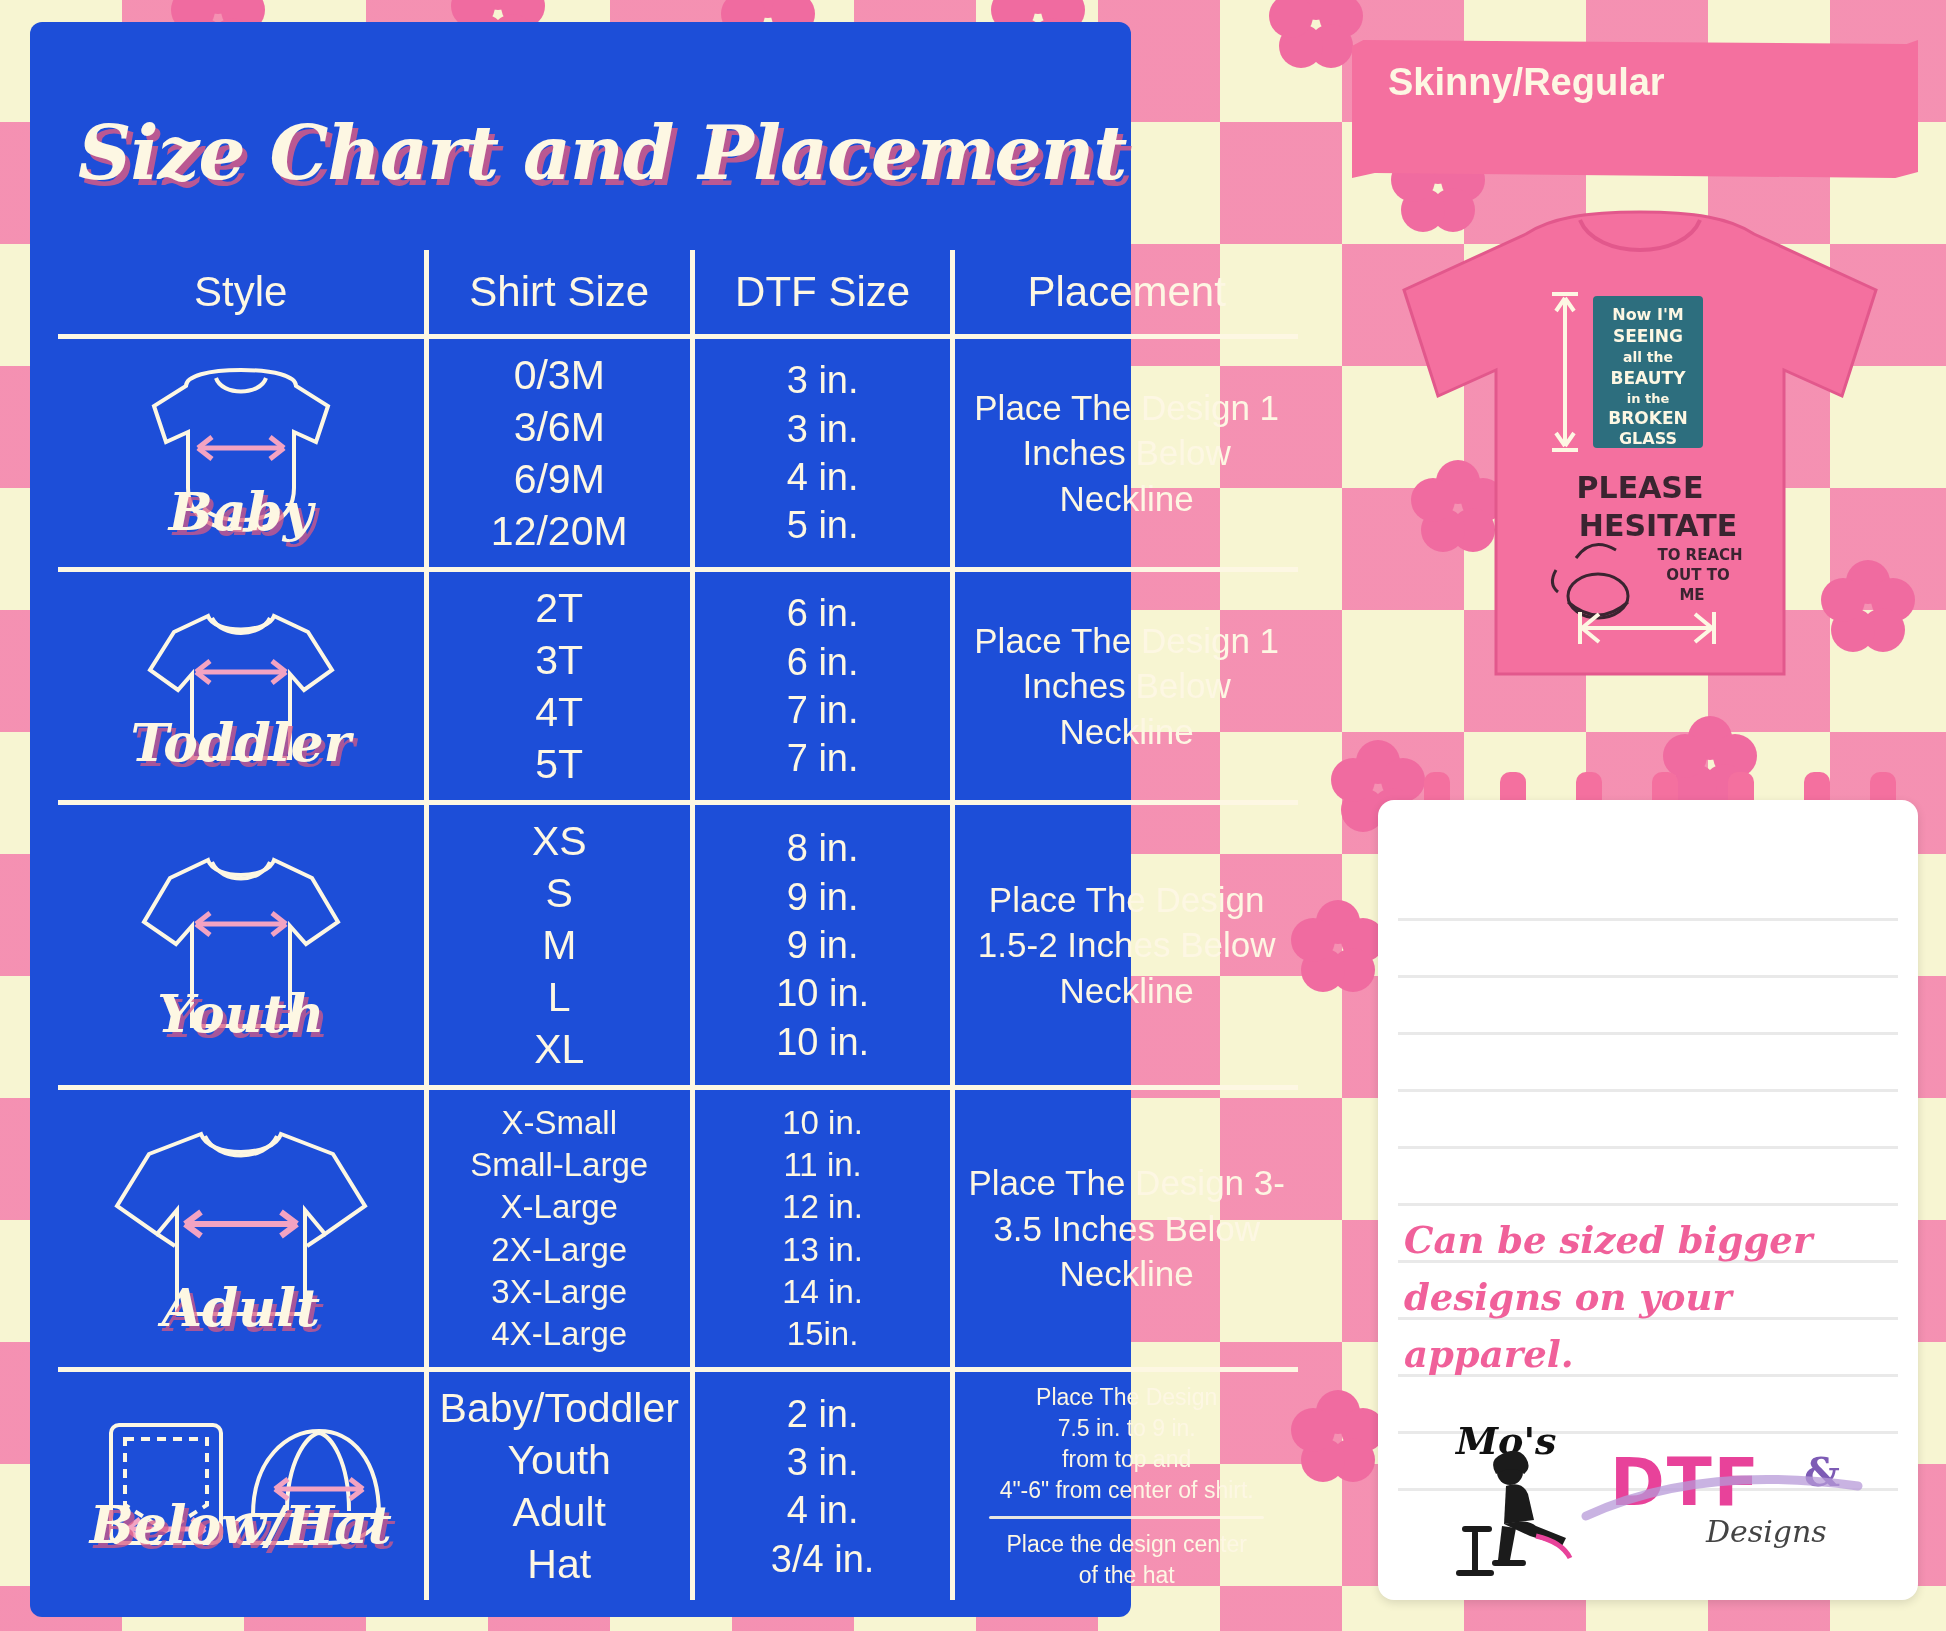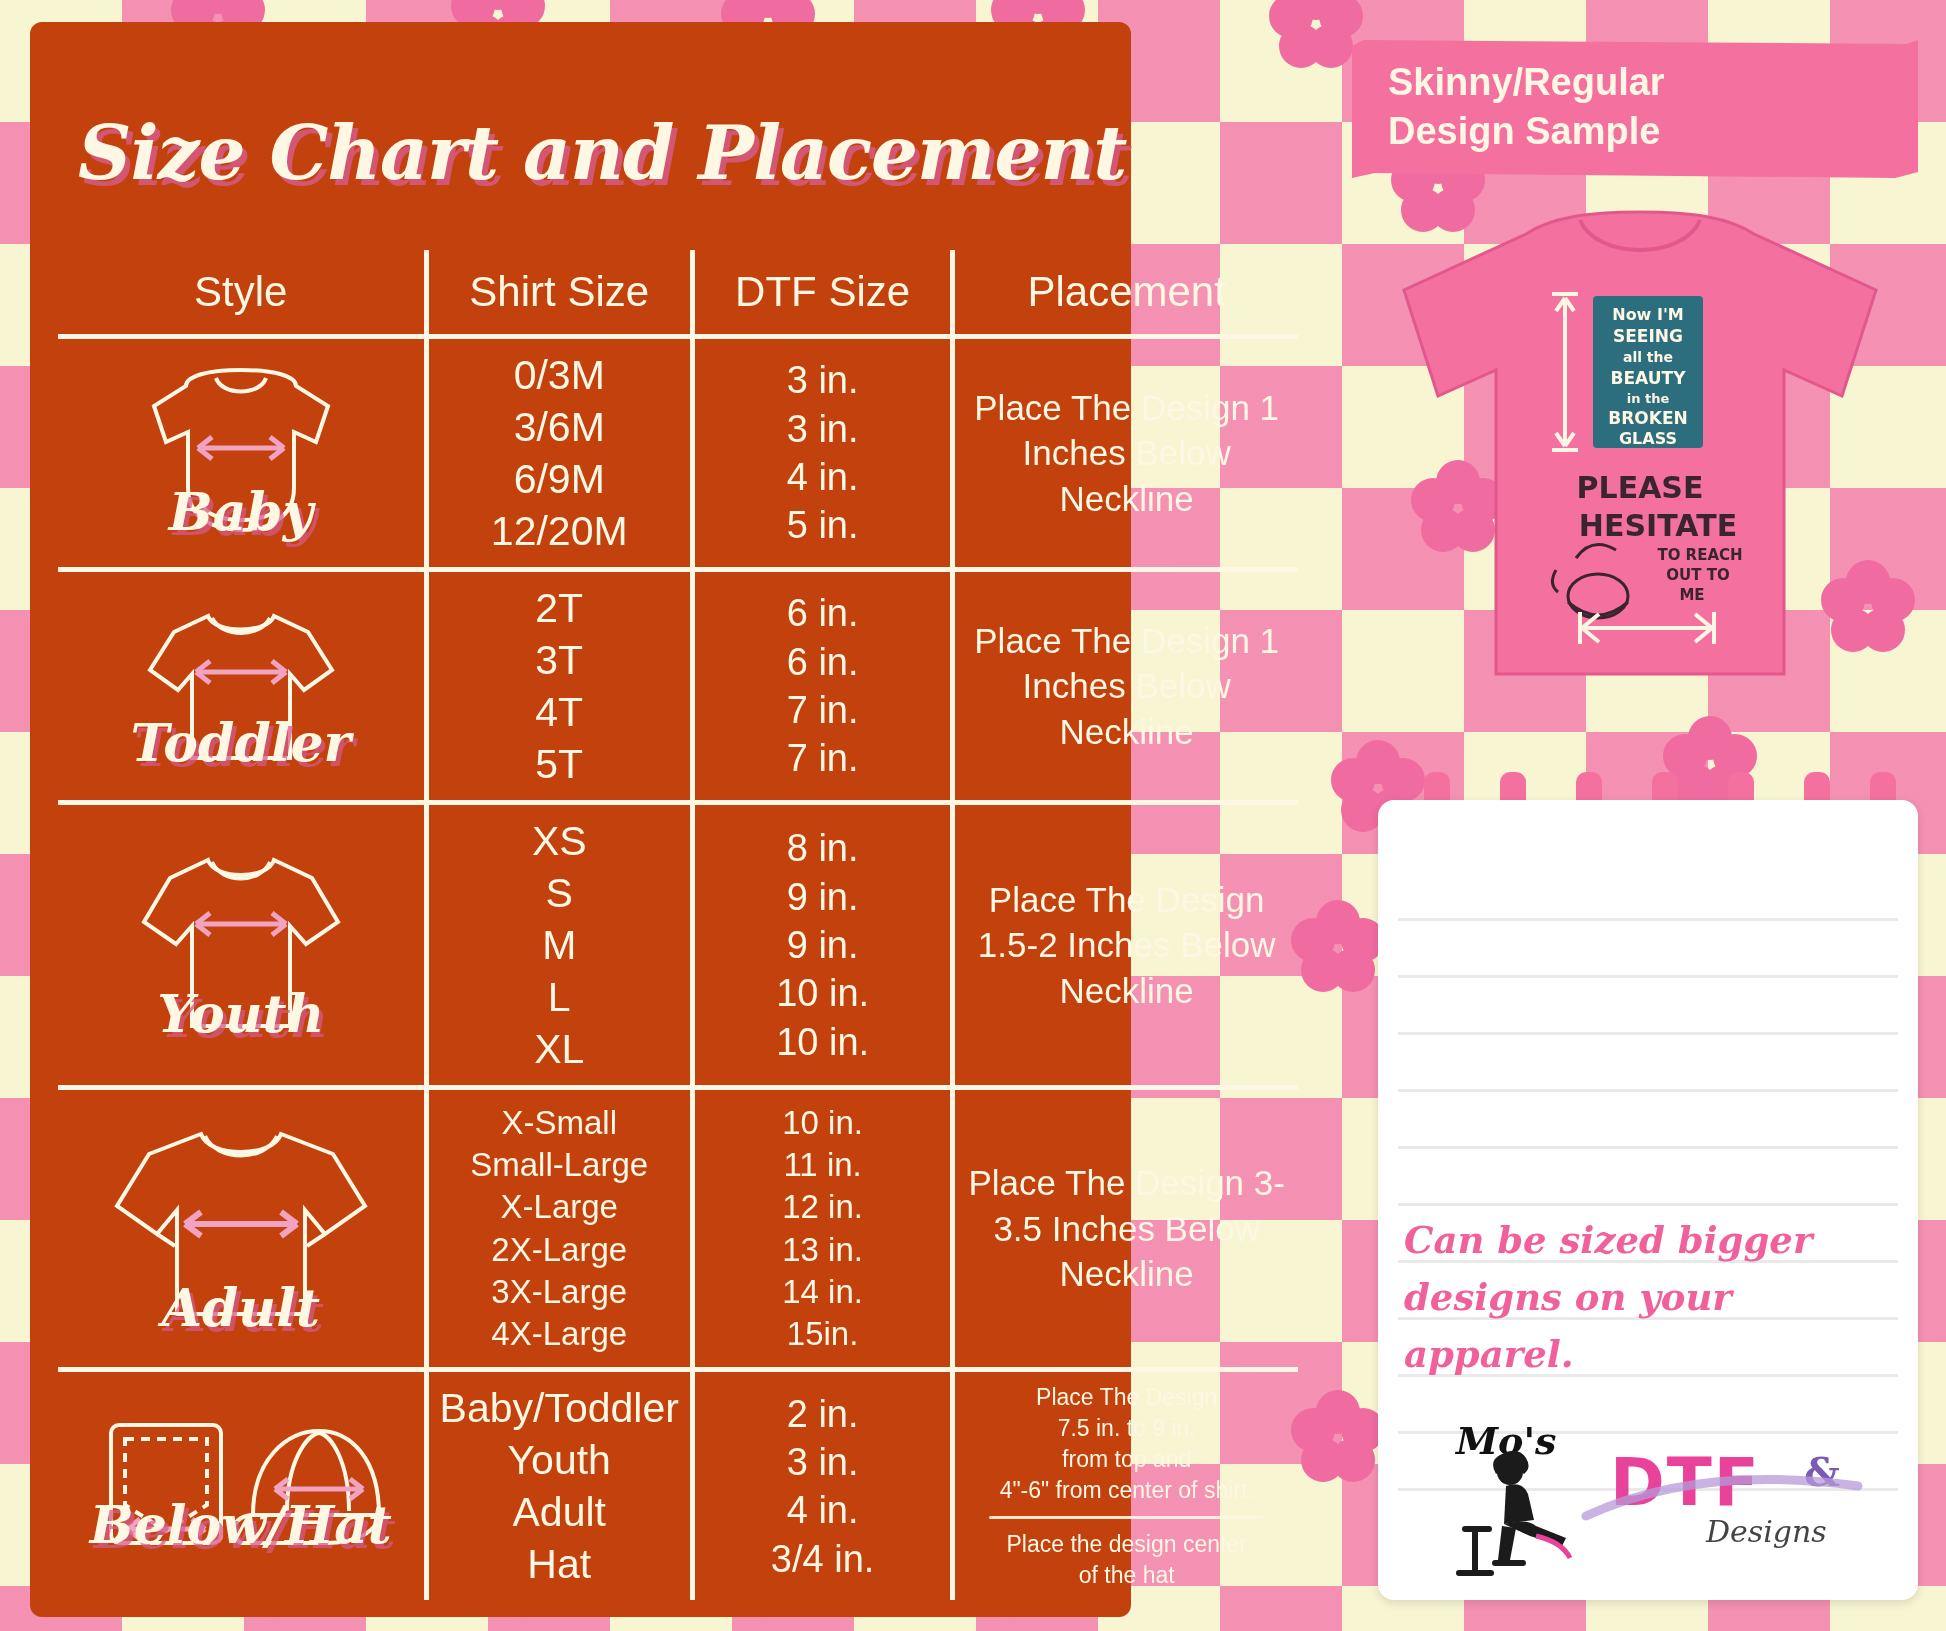--- a/index.html
+++ b/index.html
@@ -20,21 +20,21 @@
     background-position:0 0,122px 122px;
   }
   .flower{position:absolute;width:96px;height:96px;pointer-events:none;}
   .flower span{
     position:absolute;left:50%;top:50%;width:44px;height:44px;border-radius:50%;
     background:#f06ba0;transform-origin:center;
   }
   
   #chart-card{
     position:absolute;left:30px;top:22px;width:1101px;height:1595px;
-    background:#c2410c;border-radius:12px;
+    background:#1d4ed8;border-radius:12px;
   }
   #chart-title{
     position:absolute;left:48px;top:88px;width:1230px;
     font-family:"DejaVu Serif", serif;
     font-style:italic;font-weight:bold;
     font-size:74px;color:#fdf7e3;letter-spacing:-1px;
     text-shadow:5px 6px 0 rgba(214,90,134,.85);
     white-space:nowrap;
   }
   table{border-collapse:collapse;position:absolute;left:28px;top:228px;width:1240px;}
@@ -434,21 +434,20 @@
           <div>of the hat</div>
         </td>
       </tr>
     </tbody>
   </table>
 </div>
 
 <div id="sample-tape">
   <div class="t">
     <div>Skinny/Regular</div>
-    <div>Design Sample</div>
   </div>
 </div>
 
 <div id="shirt-sample">
   <svg width="600" height="520" viewBox="0 0 600 520">
 
     <path d="M186 36 C210 20 246 14 300 14 C354 14 390 20 414 36 L536 92 L502 198 L444 172 L444 476 L156 476 L156 172 L98 198 L64 92 Z" fill="#f4709f" stroke="#e2588c" stroke-width="3"></path>
     <path d="M240 22 C256 62 344 62 360 22" fill="none" stroke="#e2588c" stroke-width="4"></path>
 
     <rect x="253" y="98" width="110" height="152" rx="4" fill="#2d6e7e"></rect>

